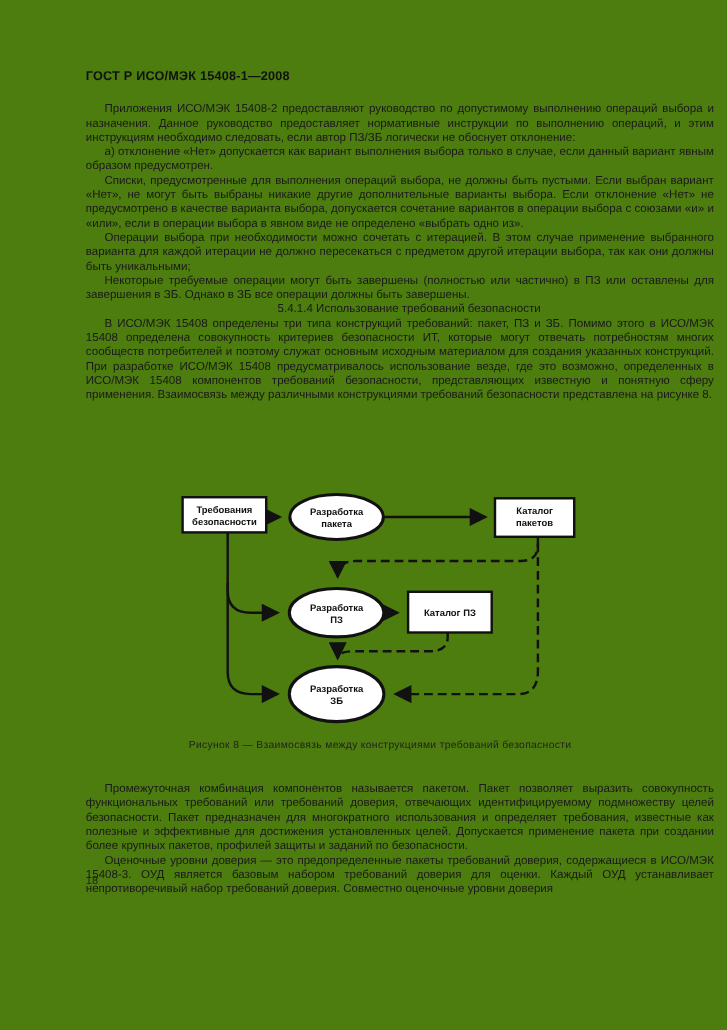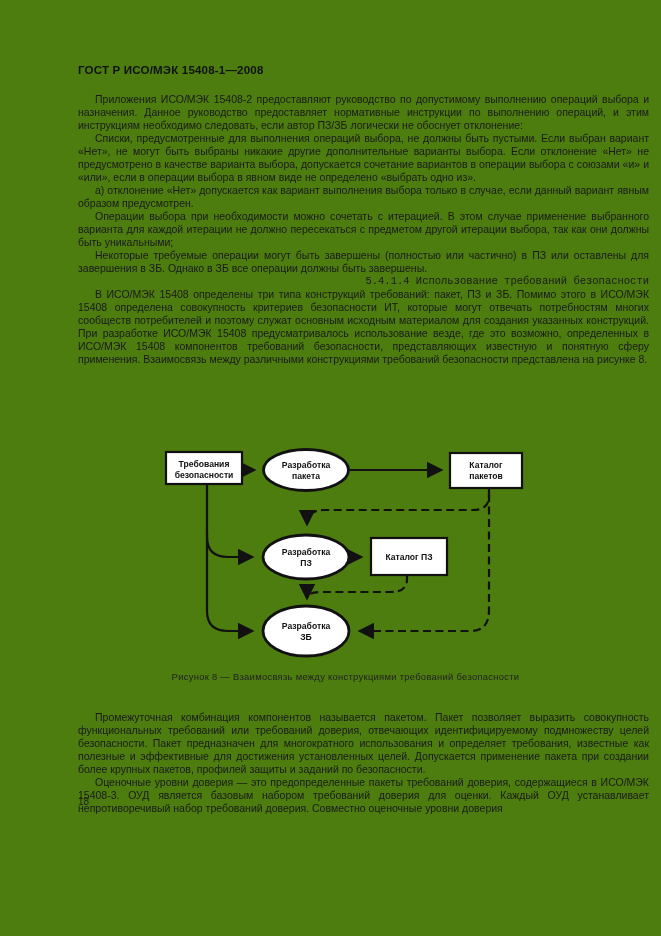--- a/index.html
+++ b/index.html
@@ -18,21 +18,21 @@
     letter-spacing:.2px;
   }
   .text-block{
     position:absolute;left:78px;right:12px;
     font-size:10.5px;line-height:13px;
     text-align:justify;
   }
   .tb-upper{top:93px;}
   .tb-lower{top:711px;}
   .text-block p{margin:0;text-indent:17px;}
-  .text-block p.heading{text-align:right;font-family:Liberation Mono, monospace;}
+  .text-block p.heading{text-align:center;}
   .fig-wrap{
     position:absolute;left:0;top:440px;width:606px;height:250px;
   }
   .fig-wrap svg{display:block;}
   .fig-caption{
     position:absolute;left:30px;right:0;top:671px;
     text-align:center;
     font-size:9.4px;color:#222;
     letter-spacing:.3px;
   }
@@ -48,22 +48,22 @@
 </style>
 </head>
 <body>
 
 <div class="page">
 
   <div class="doc-header">ГОСТ Р ИСО/МЭК 15408-1—2008</div>
 
   <div class="text-block tb-upper">
     <p>Приложения ИСО/МЭК 15408-2 предоставляют руководство по допустимому выполнению операций выбора и назначения. Данное руководство предоставляет нормативные инструкции по выполнению операций, и этим инструкциям необходимо следовать, если автор ПЗ/ЗБ логически не обоснует отклонение:</p>
+    <p>a) отклонение «Нет» допускается как вариант выполнения выбора только в случае, если данный вариант явным образом предусмотрен.</p>
     <p>Списки, предусмотренные для выполнения операций выбора, не должны быть пустыми. Если выбран вариант «Нет», не могут быть выбраны никакие другие дополнительные варианты выбора. Если отклонение «Нет» не предусмотрено в качестве варианта выбора, допускается сочетание вариантов в операции выбора с союзами «и» и «или», если в операции выбора в явном виде не определено «выбрать одно из».</p>
-    <p>a) отклонение «Нет» допускается как вариант выполнения выбора только в случае, если данный вариант явным образом предусмотрен.</p>
     <p>Операции выбора при необходимости можно сочетать с итерацией. В этом случае применение выбранного варианта для каждой итерации не должно пересекаться с предметом другой итерации выбора, так как они должны быть уникальными;</p>
     <p>Некоторые требуемые операции могут быть завершены (полностью или частично) в ПЗ или оставлены для завершения в ЗБ. Однако в ЗБ все операции должны быть завершены.</p>
     <p class="heading">5.4.1.4  Использование требований безопасности</p>
     <p>В ИСО/МЭК 15408 определены три типа конструкций требований: пакет, ПЗ и ЗБ. Помимо этого в ИСО/МЭК 15408 определена совокупность критериев безопасности ИТ, которые могут отвечать потребностям многих сообществ потребителей и поэтому служат основным исходным материалом для создания указанных конструкций. При разработке ИСО/МЭК 15408 предусматривалось использование везде, где это возможно, определенных в ИСО/МЭК 15408 компонентов требований безопасности, представляющих известную и понятную сферу применения. Взаимосвязь между различными конструкциями требований безопасности представлена на рисунке 8.</p>
   </div>
 
   <div class="fig-wrap">
     <svg width="661" height="250" viewBox="0 440 661 250" xmlns="http://www.w3.org/2000/svg">
       <defs>
         <marker id="arr" viewBox="0 0 10 10" refX="8.5" refY="5" markerWidth="8.5" markerHeight="7.5" orient="auto-start-reverse">

